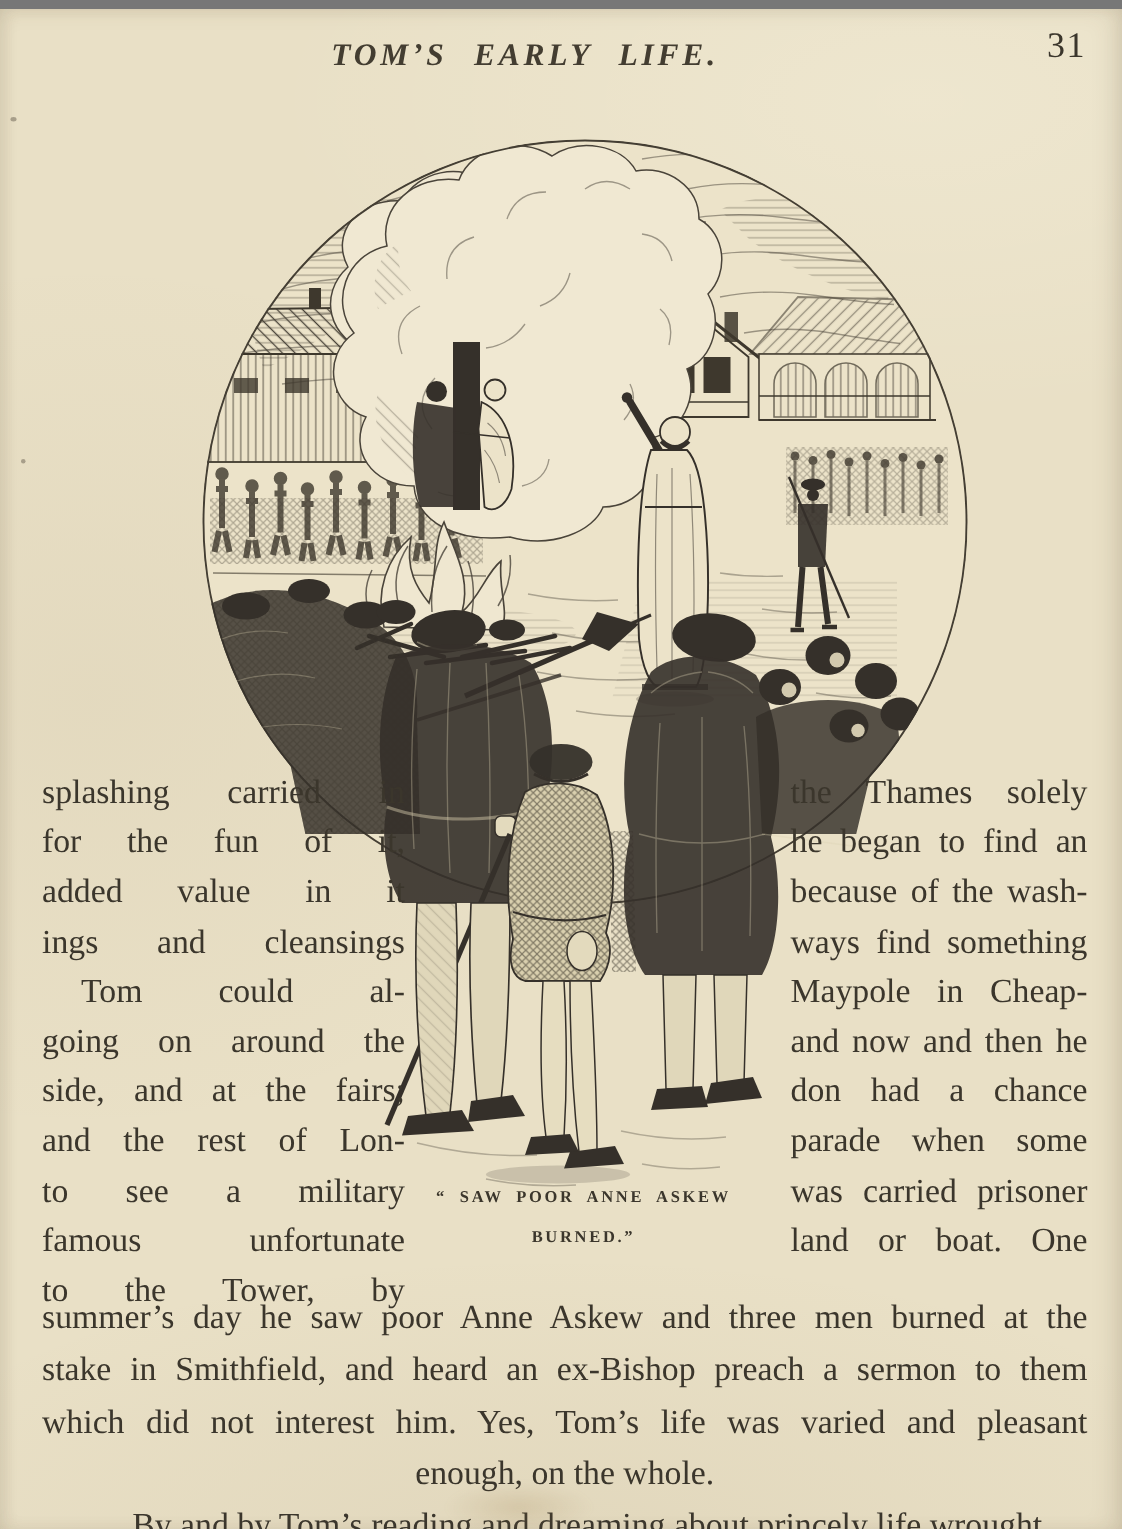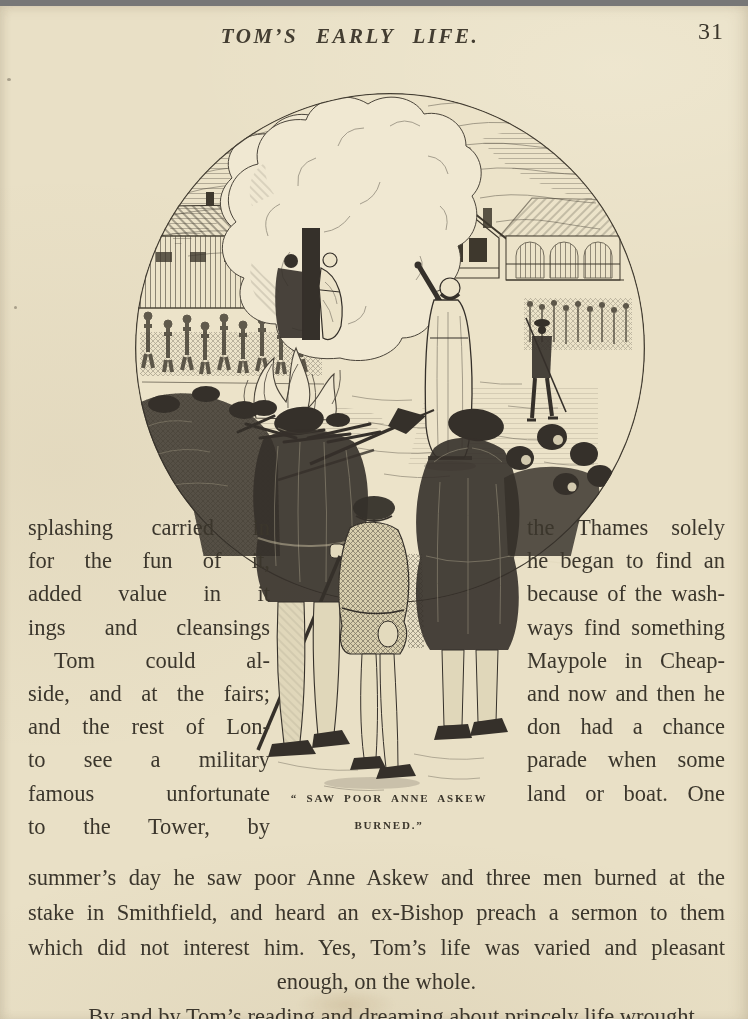--- a/index.html
+++ b/index.html
@@ -404,36 +404,38 @@
     <div>“ SAW POOR ANNE ASKEW</div>
     <div>BURNED.”</div>
   </div>
 
   <div class="col col-left">
     <div class="line">splashing carried in</div>
     <div class="line">for the fun of it,</div>
     <div class="line">added value in it</div>
     <div class="line">ings and cleansings</div>
     <div class="line indent">Tom could al-</div>
+    <div class="line">going on around the</div>
     <div class="line">side, and at the fairs;</div>
     <div class="line">and the rest of Lon-</div>
     <div class="line">to see a military</div>
     <div class="line">famous unfortunate</div>
     <div class="line">to the Tower, by</div>
   </div>
 
   <div class="col col-right">
     <div class="line">the Thames solely</div>
     <div class="line">he began to find an</div>
     <div class="line">because of the wash-</div>
     <div class="line">ways find something</div>
     <div class="line">Maypole in Cheap-</div>
     <div class="line">and now and then he</div>
     <div class="line">don had a chance</div>
     <div class="line">parade when some</div>
+    <div class="line">was carried prisoner</div>
     <div class="line">land or boat.  One</div>
   </div>
 
   <div class="bottom-block">
     <div class="line">summer’s day he saw poor Anne Askew and three men burned at the</div>
     <div class="line">stake in Smithfield, and heard an ex-Bishop preach a sermon to them</div>
     <div class="line">which did not interest him.  Yes, Tom’s life was varied and pleasant</div>
     <div class="line nojust">enough, on the whole.</div>
     <div class="line nojust indent">By and by Tom’s reading and dreaming about princely life wrought</div>
   </div>

